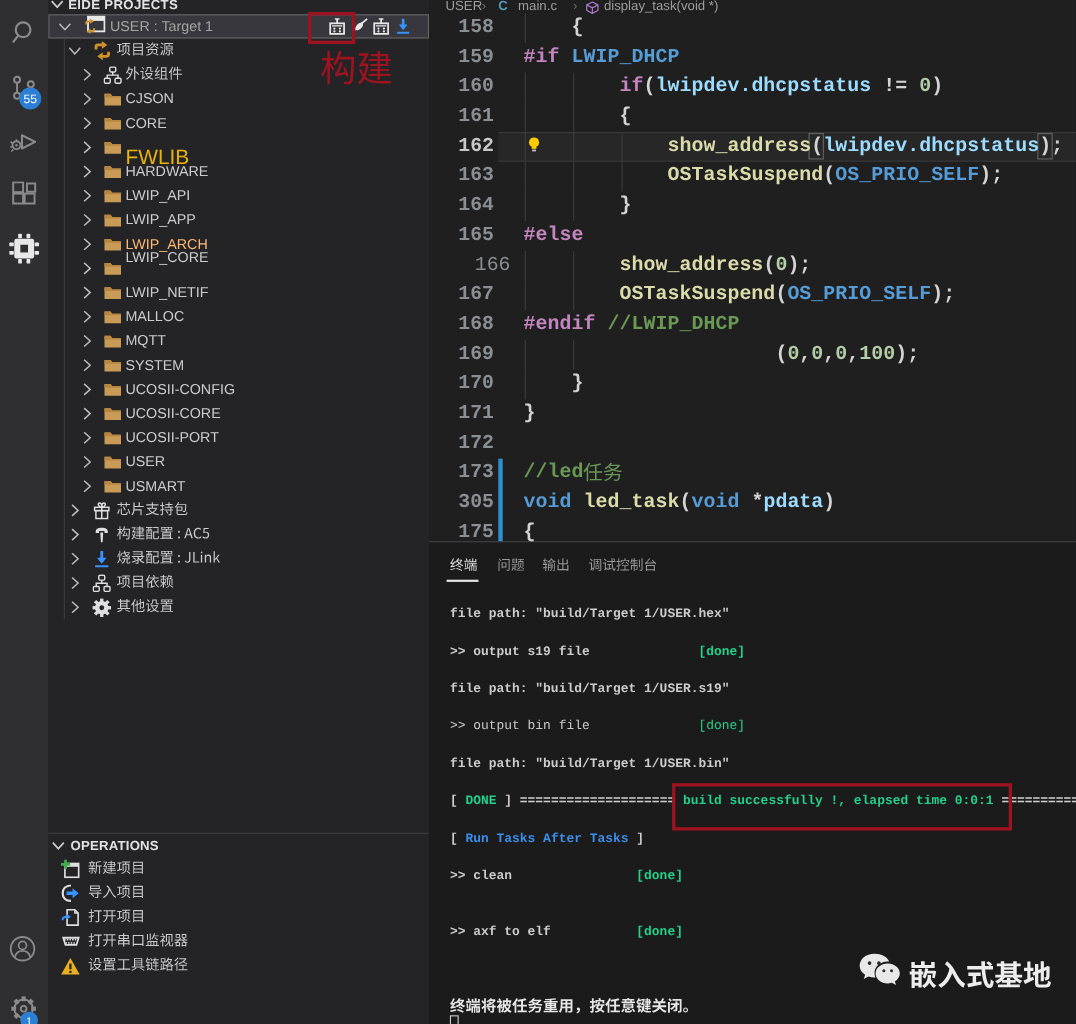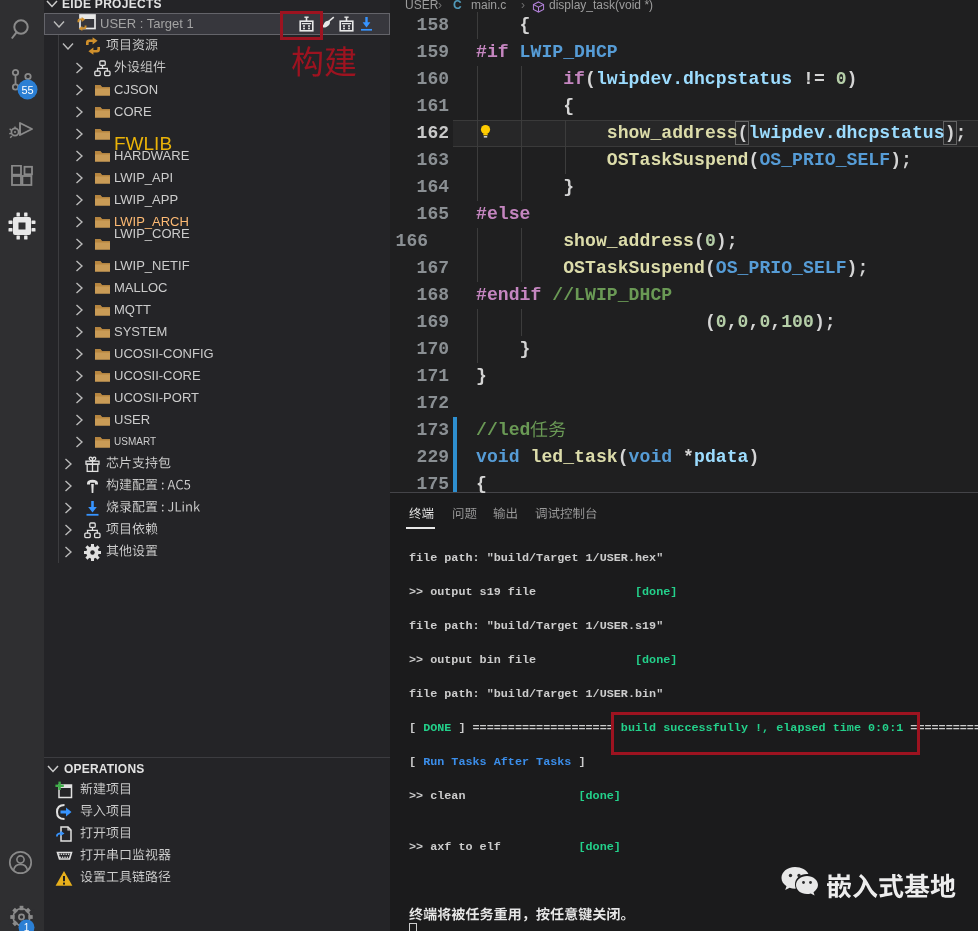--- a/index.html
+++ b/index.html
@@ -273,21 +273,21 @@
         <path d="M1 3.2 h5.4 l1.7 2 h7.9 v1.4 h-15 z" fill="#b8863f"></path>
       </svg></div>
 <div class="abs" style="left:114px;top:409px;height:22px;line-height:22px;font-size:13px;color:#cccccc;z-index:5">USER</div>
 <div style="position:absolute;left:75px;top:436px;z-index:5;line-height:0"><svg width="8" height="12" viewBox="0 0 8 12">
         <path d="M1.5 1 L7 6 L1.5 11" fill="none" stroke="#bbbbbb" stroke-width="1.4"></path>
       </svg></div>
 <div style="position:absolute;left:94px;top:434px;z-index:5;line-height:0"><svg width="17" height="17" viewBox="0 0 17 17">
         <path d="M1 3.2 h5.4 l1.7 2 h7.9 v8.6 h-15 z" fill="#c99b56"></path>
         <path d="M1 3.2 h5.4 l1.7 2 h7.9 v1.4 h-15 z" fill="#b8863f"></path>
       </svg></div>
-<div class="abs" style="left:114px;top:431px;height:22px;line-height:22px;font-size:10px;color:#cccccc;z-index:5">USMART</div>
+<div class="abs" style="left:114px;top:431px;height:22px;line-height:22px;font-size:13px;color:#cccccc;z-index:5">USMART</div>
 <div style="position:absolute;left:64px;top:458px;z-index:5;line-height:0"><svg width="8" height="12" viewBox="0 0 8 12">
         <path d="M1.5 1 L7 6 L1.5 11" fill="none" stroke="#bbbbbb" stroke-width="1.4"></path>
       </svg></div>
 <div style="position:absolute;left:84px;top:456px;z-index:5;line-height:0"><svg width="17" height="17" viewBox="0 0 17 17">
         <g fill="none" stroke="#e0e0e0" stroke-width="1.3">
           <rect x="2" y="5.2" width="13" height="3"></rect>
           <rect x="3.2" y="8.2" width="10.6" height="7.2"></rect>
           <path d="M8.5 5.2 V15.4"></path>
           <path d="M8.5 5 C5 5 4.4 1.2 6.5 1.2 C8.2 1.2 8.5 3.4 8.5 5 C8.5 3.4 8.8 1.2 10.5 1.2 C12.6 1.2 12 5 8.5 5 Z"></path>
         </g>
@@ -489,29 +489,29 @@
 <div class="abs" style="left:521px;top:309px;width:1px;height:27px;background:#3c3c3c;z-index:2"></div>
 <div class="abs" style="left:477px;top:336px;width:1px;height:27px;background:#3c3c3c;z-index:2"></div>
 <div class="abs mono" style="left:390px;top:12px;width:59px;height:27px;line-height:27px;font-size:18px;font-weight:bold;color:#8a8f93;text-align:right;z-index:3">158</div>
 <div class="abs mono" style="left:390px;top:39px;width:59px;height:27px;line-height:27px;font-size:18px;font-weight:bold;color:#8a8f93;text-align:right;z-index:3">159</div>
 <div class="abs mono" style="left:390px;top:66px;width:59px;height:27px;line-height:27px;font-size:18px;font-weight:bold;color:#8a8f93;text-align:right;z-index:3">160</div>
 <div class="abs mono" style="left:390px;top:93px;width:59px;height:27px;line-height:27px;font-size:18px;font-weight:bold;color:#8a8f93;text-align:right;z-index:3">161</div>
 <div class="abs mono" style="left:390px;top:120px;width:59px;height:27px;line-height:27px;font-size:18px;font-weight:bold;color:#c8c8c8;text-align:right;z-index:3">162</div>
 <div class="abs mono" style="left:390px;top:147px;width:59px;height:27px;line-height:27px;font-size:18px;font-weight:bold;color:#8a8f93;text-align:right;z-index:3">163</div>
 <div class="abs mono" style="left:390px;top:174px;width:59px;height:27px;line-height:27px;font-size:18px;font-weight:bold;color:#8a8f93;text-align:right;z-index:3">164</div>
 <div class="abs mono" style="left:390px;top:201px;width:59px;height:27px;line-height:27px;font-size:18px;font-weight:bold;color:#8a8f93;text-align:right;z-index:3">165</div>
-<div class="abs mono" style="left:369px;top:228px;width:59px;height:27px;line-height:27px;font-size:18px;font-weight:bold;color:#8a8f93;text-align:right;z-index:3">166</div>
+<div class="abs mono" style="left:405px;top:228px;width:59px;height:27px;line-height:27px;font-size:18px;font-weight:normal;color:#8a8f93;text-align:right;z-index:3">166</div>
 <div class="abs mono" style="left:390px;top:255px;width:59px;height:27px;line-height:27px;font-size:18px;font-weight:bold;color:#8a8f93;text-align:right;z-index:3">167</div>
 <div class="abs mono" style="left:390px;top:282px;width:59px;height:27px;line-height:27px;font-size:18px;font-weight:bold;color:#8a8f93;text-align:right;z-index:3">168</div>
 <div class="abs mono" style="left:390px;top:309px;width:59px;height:27px;line-height:27px;font-size:18px;font-weight:bold;color:#8a8f93;text-align:right;z-index:3">169</div>
 <div class="abs mono" style="left:390px;top:336px;width:59px;height:27px;line-height:27px;font-size:18px;font-weight:bold;color:#8a8f93;text-align:right;z-index:3">170</div>
 <div class="abs mono" style="left:390px;top:363px;width:59px;height:27px;line-height:27px;font-size:18px;font-weight:bold;color:#8a8f93;text-align:right;z-index:3">171</div>
 <div class="abs mono" style="left:390px;top:390px;width:59px;height:27px;line-height:27px;font-size:18px;font-weight:bold;color:#8a8f93;text-align:right;z-index:3">172</div>
 <div class="abs mono" style="left:390px;top:417px;width:59px;height:27px;line-height:27px;font-size:18px;font-weight:bold;color:#8a8f93;text-align:right;z-index:3">173</div>
-<div class="abs mono" style="left:390px;top:444px;width:59px;height:27px;line-height:27px;font-size:18px;font-weight:bold;color:#8a8f93;text-align:right;z-index:3">229</div>
+<div class="abs mono" style="left:390px;top:444px;width:59px;height:27px;line-height:27px;font-size:18px;font-weight:bold;color:#8a8f93;text-align:right;z-index:3">305</div>
 <div class="abs mono" style="left:390px;top:471px;width:59px;height:27px;line-height:27px;font-size:18px;font-weight:bold;color:#8a8f93;text-align:right;z-index:3">175</div>
 <div class="abs" style="left:453px;top:417px;width:4px;height:75px;background:#2e8fd0;z-index:3"></div>
 <div class="abs" style="left:735px;top:121px;width:14px;height:24px;border:1px solid #646464;z-index:2"></div>
 <div class="abs" style="left:943px;top:121px;width:14px;height:24px;border:1px solid #646464;z-index:2"></div>
 <div style="position:absolute;left:477px;top:123px;z-index:4;line-height:0"><svg width="17" height="17" viewBox="0 0 17 17">
         <circle cx="8.5" cy="6.5" r="4.6" fill="#ffcc00"></circle>
         <rect x="6.3" y="10.6" width="4.4" height="1.7" fill="#ffcc00"></rect>
         <rect x="6.8" y="13" width="3.4" height="1.6" fill="#cccccc"></rect>
       </svg></div>
 <div class="abs mono" style="left:519.6px;top:12px;height:27px;line-height:27px;font-size:18.1px;font-weight:bold;letter-spacing:0.04px;color:#D4D4D4;z-index:3;white-space:pre">{</div>
@@ -581,21 +581,21 @@
       </svg></div>
 <div style="position:absolute;left:493px;top:507px;z-index:5;line-height:0"><svg width="26" height="14" viewBox="0 0 26 14">
         <path d="M9.2 5.4V9.9H9.9V5.4ZM10.8 4.9V10.9C10.8 11.1 10.7 11.1 10.6 11.1C10.4 11.1 9.9 11.1 9.3 11.1C9.5 11.3 9.6 11.7 9.6 11.9C10.3 11.9 10.8 11.9 11.1 11.8C11.4 11.6 11.5 11.4 11.5 10.9V4.9ZM0.9 6.9C1.0 6.8 1.4 6.7 1.8 6.7H2.7V8.4C1.9 8.6 1.1 8.8 0.5 8.9L0.7 9.8L2.7 9.3V12.0H3.6V9.1L4.6 8.8L4.5 8.0L3.6 8.2V6.7H4.6V5.8H3.6V3.9H2.7V5.8H1.7C2.0 5.0 2.3 3.9 2.5 2.8H4.6V2.0H2.7C2.8 1.5 2.9 1.1 3.0 0.7L2.1 0.5C2.0 1.0 2.0 1.5 1.9 2.0H0.6V2.8H1.7C1.5 3.9 1.2 4.7 1.1 5.1C1.0 5.6 0.8 6.0 0.6 6.1C0.7 6.3 0.8 6.7 0.9 6.9ZM8.2 0.5C7.4 1.8 5.9 3.0 4.4 3.7C4.6 3.9 4.8 4.2 5.0 4.4C5.3 4.2 5.6 4.0 6.0 3.8V4.3H10.6V3.7C10.9 3.9 11.2 4.1 11.6 4.3C11.7 4.0 12.0 3.7 12.2 3.5C10.9 3.0 9.7 2.3 8.7 1.2L9.0 0.8ZM6.3 3.6C7.0 3.1 7.7 2.5 8.2 1.8C8.9 2.5 9.6 3.1 10.3 3.6ZM7.7 5.9V6.9H6.0V5.9ZM5.2 5.2V11.9H6.0V9.4H7.7V11.0C7.7 11.1 7.7 11.2 7.6 11.2C7.4 11.2 7.1 11.2 6.7 11.2C6.8 11.4 6.9 11.7 7.0 11.9C7.5 11.9 7.9 11.9 8.1 11.8C8.4 11.7 8.5 11.4 8.5 11.0V5.2ZM6.0 7.6H7.7V8.7H6.0Z M13.8 6.7V11.3H22.7V12.0H23.7V6.7H22.7V10.3H19.2V5.9H23.2V1.6H22.2V5.0H19.2V0.5H18.2V5.0H15.3V1.6H14.4V5.9H18.2V10.3H14.8V6.7Z" fill="#9a9a9a"></path>
       </svg></div>
 <div style="position:absolute;left:535px;top:507px;z-index:5;line-height:0"><svg width="63" height="14" viewBox="0 0 63 14">
         <path d="M1.3 1.3C2.0 1.9 2.8 2.8 3.2 3.3L3.9 2.7C3.5 2.1 2.6 1.3 1.9 0.8ZM0.5 4.4V5.3H2.3V9.7C2.3 10.3 1.9 10.8 1.6 11.0C1.8 11.2 2.1 11.5 2.2 11.7C2.4 11.4 2.7 11.2 4.3 9.9C4.1 10.4 3.9 11.0 3.5 11.5C3.7 11.6 4.1 11.8 4.2 12.0C5.5 10.3 5.6 7.7 5.6 5.7V1.9H10.7V10.9C10.7 11.1 10.6 11.1 10.5 11.1C10.3 11.1 9.7 11.1 9.0 11.1C9.2 11.3 9.3 11.7 9.3 12.0C10.2 12.0 10.8 11.9 11.1 11.8C11.4 11.7 11.6 11.4 11.6 10.9V1.1H4.8V5.7C4.8 6.9 4.8 8.3 4.4 9.6C4.3 9.4 4.2 9.1 4.1 8.9L3.2 9.7V4.4ZM7.8 2.3V3.3H6.4V4.0H7.8V5.3H6.1V6.0H10.2V5.3H8.5V4.0H9.9V3.3H8.5V2.3ZM6.4 7.1V10.6H7.1V10.0H9.8V7.1ZM7.1 7.8H9.0V9.3H7.1Z M14.0 1.3C14.6 1.9 15.4 2.7 15.8 3.2L16.5 2.5C16.1 2.0 15.3 1.3 14.6 0.7ZM22.2 1.0C22.7 1.6 23.3 2.4 23.6 2.9L24.2 2.4C24.0 1.9 23.4 1.2 22.9 0.6ZM13.1 4.4V5.3H14.9V9.8C14.9 10.4 14.5 10.7 14.3 10.9C14.4 11.1 14.7 11.4 14.7 11.7C14.9 11.4 15.3 11.2 17.4 9.8C17.3 9.6 17.2 9.2 17.1 9.0L15.8 9.9V4.4ZM20.9 0.6 21.0 3.1H16.8V4.0H21.0C21.2 8.7 21.8 11.9 23.4 12.0C23.8 12.0 24.3 11.4 24.6 9.3C24.4 9.2 24.0 9.0 23.8 8.8C23.8 10.0 23.6 10.7 23.4 10.7C22.6 10.7 22.1 7.9 21.9 4.0H24.5V3.1H21.9C21.9 2.3 21.8 1.4 21.8 0.6ZM17.0 10.2 17.3 11.1C18.3 10.8 19.7 10.4 21.0 10.0L20.9 9.2L19.4 9.6V6.7H20.6V5.8H17.2V6.7H18.5V9.8Z M33.7 4.1C34.5 4.8 35.5 5.8 36.0 6.4L36.7 5.8C36.1 5.2 35.0 4.2 34.3 3.6ZM32.0 3.6C31.4 4.4 30.5 5.2 29.6 5.8C29.8 6.0 30.1 6.3 30.2 6.5C31.1 5.9 32.1 4.9 32.8 3.9ZM27.1 0.5V2.9H25.5V3.8H27.1V6.8C26.4 7.0 25.9 7.2 25.4 7.3L25.6 8.3L27.1 7.7V10.8C27.1 11.0 27.0 11.0 26.8 11.0C26.7 11.0 26.2 11.0 25.7 11.0C25.8 11.3 25.9 11.7 25.9 11.9C26.7 11.9 27.2 11.9 27.5 11.7C27.8 11.6 27.9 11.3 27.9 10.8V7.4L29.3 6.9L29.1 6.1L27.9 6.5V3.8H29.2V2.9H27.9V0.5ZM29.1 10.8V11.6H37.0V10.8H33.6V7.6H36.2V6.8H30.2V7.6H32.7V10.8ZM32.4 0.7C32.5 1.1 32.7 1.6 32.9 2.0H29.6V4.2H30.4V2.8H36.0V4.1H36.9V2.0H33.9C33.8 1.6 33.5 1.0 33.2 0.5Z M46.0 1.7V8.6H46.8V1.7ZM48.2 0.6V10.7C48.2 10.9 48.1 11.0 47.9 11.0C47.7 11.0 47.0 11.0 46.2 11.0C46.4 11.2 46.5 11.7 46.6 11.9C47.5 11.9 48.2 11.9 48.6 11.8C49.0 11.6 49.1 11.3 49.1 10.7V0.6ZM39.3 0.8C39.0 2.0 38.6 3.3 38.0 4.1C38.2 4.2 38.7 4.3 38.9 4.4C39.1 4.1 39.3 3.6 39.5 3.2H41.1V4.5H38.1V5.3H41.1V6.6H38.6V11.0H39.5V7.5H41.1V12.0H42.0V7.5H43.8V10.0C43.8 10.2 43.7 10.2 43.6 10.2C43.4 10.2 43.0 10.2 42.5 10.2C42.6 10.4 42.7 10.8 42.8 11.0C43.5 11.0 43.9 11.0 44.2 10.9C44.5 10.7 44.6 10.5 44.6 10.1V6.6H42.0V5.3H45.0V4.5H42.0V3.2H44.6V2.3H42.0V0.5H41.1V2.3H39.8C39.9 1.9 40.0 1.4 40.1 1.0Z M52.2 6.7V12.0H53.2V11.3H59.3V12.0H60.3V6.7ZM53.2 10.4V7.6H59.3V10.4ZM51.6 5.7C52.1 5.5 52.8 5.5 60.0 5.1C60.3 5.5 60.6 5.8 60.8 6.1L61.6 5.6C60.9 4.5 59.5 3.0 58.2 1.9L57.5 2.4C58.1 2.9 58.7 3.6 59.3 4.2L52.9 4.5C54.0 3.5 55.1 2.2 56.1 0.9L55.2 0.4C54.2 2.0 52.7 3.6 52.3 4.0C51.9 4.4 51.5 4.7 51.3 4.8C51.4 5.0 51.5 5.5 51.6 5.7Z" fill="#9a9a9a"></path>
       </svg></div>
 <div class="abs mono" style="left:409px;top:549.5px;height:17px;line-height:17px;font-size:11.75px;font-weight:bold;letter-spacing:0.01px;color:#cccccc;z-index:3;white-space:pre"><span style="color:#cccccc">file path: "build/Target 1/USER.hex"</span></div>
 <div class="abs mono" style="left:409px;top:583.5px;height:17px;line-height:17px;font-size:11.75px;font-weight:bold;letter-spacing:0.01px;color:#cccccc;z-index:3;white-space:pre"><span style="color:#cccccc">&gt;&gt; output s19 file              </span><span style="color:#23d18b">[done]</span></div>
 <div class="abs mono" style="left:409px;top:617.5px;height:17px;line-height:17px;font-size:11.75px;font-weight:bold;letter-spacing:0.01px;color:#cccccc;z-index:3;white-space:pre"><span style="color:#cccccc">file path: "build/Target 1/USER.s19"</span></div>
-<div class="abs mono" style="left:409px;top:651.5px;height:17px;line-height:17px;font-size:11.75px;font-weight:bold;letter-spacing:0.01px;color:#cccccc;z-index:3;white-space:pre"><span style="color:#cccccc">&gt;&gt; output bin file              </span><span style="color:#23d18b">[done]</span></div>
+<div class="abs mono" style="left:409px;top:651.5px;height:17px;line-height:17px;font-size:11.75px;font-weight:normal;letter-spacing:0.01px;color:#cccccc;z-index:3;white-space:pre"><span style="color:#cccccc">&gt;&gt; output bin file              </span><span style="color:#23d18b">[done]</span></div>
 <div class="abs mono" style="left:409px;top:685.5px;height:17px;line-height:17px;font-size:11.75px;font-weight:bold;letter-spacing:0.01px;color:#cccccc;z-index:3;white-space:pre"><span style="color:#cccccc">file path: "build/Target 1/USER.bin"</span></div>
 <div class="abs mono" style="left:409px;top:719.5px;height:17px;line-height:17px;font-size:11.75px;font-weight:bold;letter-spacing:0.01px;color:#cccccc;z-index:3;white-space:pre"><span style="color:#cccccc">[ </span><span style="color:#23d18b">DONE</span><span style="color:#cccccc"> ] </span><span style="color:#cccccc">==================== </span><span style="color:#23d18b">build successfully !, elapsed time 0:0:1</span><span style="color:#cccccc"> ============</span></div>
 <div class="abs mono" style="left:409px;top:753.5px;height:17px;line-height:17px;font-size:11.75px;font-weight:bold;letter-spacing:0.01px;color:#cccccc;z-index:3;white-space:pre"><span style="color:#cccccc">[ </span><span style="color:#3b8eea">Run Tasks After Tasks</span><span style="color:#cccccc"> ]</span></div>
 <div class="abs mono" style="left:409px;top:787.5px;height:17px;line-height:17px;font-size:11.75px;font-weight:bold;letter-spacing:0.01px;color:#cccccc;z-index:3;white-space:pre"><span style="color:#cccccc">&gt;&gt; clean                </span><span style="color:#23d18b">[done]</span></div>
 <div class="abs mono" style="left:409px;top:838.5px;height:17px;line-height:17px;font-size:11.75px;font-weight:bold;letter-spacing:0.01px;color:#cccccc;z-index:3;white-space:pre"><span style="color:#cccccc">&gt;&gt; axf to elf           </span><span style="color:#23d18b">[done]</span></div>
 <div style="position:absolute;left:409px;top:907px;z-index:3;line-height:0"><svg width="226" height="16" viewBox="0 0 226 16">
         <path d="M0.4 11.4 0.6 13.0C2.1 12.7 4.0 12.3 5.8 11.9L5.6 10.4C3.7 10.8 1.7 11.2 0.4 11.4ZM7.8 9.0C8.9 9.4 10.2 10.1 10.9 10.6L11.9 9.4C11.1 8.9 9.8 8.3 8.8 7.9ZM6.3 11.4C8.1 11.9 10.4 12.9 11.7 13.6L12.7 12.3C11.4 11.6 9.1 10.7 7.2 10.2ZM8.0 0.4C7.5 1.6 6.7 2.9 5.4 4.0L4.4 3.4C4.1 3.9 3.8 4.4 3.6 4.8L2.4 4.9C3.2 3.8 4.0 2.4 4.5 1.0L2.9 0.4C2.4 2.0 1.4 3.7 1.1 4.2C0.8 4.6 0.6 4.9 0.3 5.0C0.5 5.4 0.7 6.2 0.8 6.6C1.0 6.5 1.4 6.4 2.6 6.2C2.2 6.9 1.7 7.4 1.5 7.6C1.1 8.1 0.8 8.4 0.4 8.5C0.6 8.9 0.8 9.7 0.9 10.0C1.3 9.8 1.9 9.7 5.4 9.1C5.3 8.8 5.3 8.1 5.3 7.7L3.1 8.0C3.9 7.0 4.8 5.8 5.5 4.7C5.8 4.9 6.1 5.2 6.3 5.5C6.7 5.1 7.1 4.8 7.4 4.4C7.7 4.8 8.1 5.3 8.5 5.7C7.5 6.4 6.4 7.0 5.2 7.4C5.5 7.7 6.0 8.4 6.2 8.7C7.4 8.3 8.6 7.6 9.6 6.8C10.6 7.6 11.7 8.3 12.8 8.7C13.1 8.3 13.6 7.6 13.9 7.3C12.8 7.0 11.8 6.4 10.8 5.7C11.8 4.8 12.5 3.6 13.1 2.3L12.0 1.7L11.8 1.8H9.2C9.4 1.4 9.6 1.1 9.8 0.7ZM10.8 3.2C10.5 3.8 10.1 4.3 9.6 4.7C9.2 4.2 8.8 3.7 8.4 3.2Z M15.0 5.2C15.2 6.7 15.4 8.6 15.4 9.9L16.8 9.7C16.7 8.4 16.5 6.5 16.3 5.0ZM19.6 7.8V13.7H21.1V9.2H21.9V13.6H23.1V9.2H23.9V13.6H25.2V12.5C25.3 12.9 25.5 13.4 25.5 13.7C26.1 13.7 26.6 13.7 27.0 13.5C27.3 13.2 27.4 12.9 27.4 12.3V7.8H24.0L24.3 6.9H27.7V5.4H19.3V6.9H22.4L22.3 7.8ZM25.2 9.2H25.9V12.2C25.9 12.4 25.9 12.4 25.8 12.4L25.2 12.4ZM19.8 1.1V4.7H27.2V1.1H25.6V3.3H24.3V0.5H22.6V3.3H21.4V1.1ZM16.0 1.0C16.3 1.6 16.6 2.3 16.8 2.9H14.7V4.5H19.4V2.9H17.3L18.3 2.6C18.1 2.0 17.7 1.2 17.4 0.6ZM17.8 4.9C17.7 6.5 17.4 8.7 17.1 10.2C16.1 10.4 15.2 10.6 14.5 10.7L14.9 12.4C16.2 12.1 17.9 11.7 19.5 11.3L19.3 9.7L18.4 9.9C18.7 8.5 19.0 6.7 19.2 5.1Z M35.1 4.1C35.5 4.4 35.9 4.8 36.1 5.1C35.2 5.5 34.2 5.8 33.1 6.0C33.4 6.3 33.8 6.9 33.9 7.3H33.2V8.8H35.2L33.9 9.5C34.6 10.3 35.3 11.3 35.6 12.0L37.0 11.2C36.7 10.5 36.0 9.5 35.3 8.8H38.5V11.8C38.5 12.0 38.5 12.1 38.2 12.1C38.0 12.1 37.2 12.1 36.5 12.1C36.7 12.5 36.9 13.2 37.0 13.6C38.1 13.6 38.9 13.6 39.5 13.4C40.0 13.1 40.2 12.7 40.2 11.9V8.8H41.7V7.3H40.2V5.9H38.5V7.3H34.2C37.4 6.5 40.4 5.0 41.7 2.0L40.6 1.5L40.3 1.5H37.9C38.1 1.3 38.3 1.1 38.5 0.9L36.7 0.4C36.0 1.5 34.5 2.6 33.0 3.2C33.3 3.5 33.9 4.0 34.1 4.3C34.9 3.9 35.7 3.4 36.4 2.9H39.3C38.8 3.5 38.2 4.0 37.5 4.4C37.2 4.1 36.8 3.6 36.4 3.3ZM28.6 3.3C29.2 4.0 30.0 4.9 30.3 5.6L31.1 4.9V7.2C30.1 8.0 29.2 8.7 28.6 9.1L29.4 10.6C30.0 10.1 30.5 9.7 31.1 9.2V13.7H32.7V0.4H31.1V3.8C30.7 3.3 30.2 2.8 29.8 2.4Z M44.0 1.1C44.4 1.6 44.8 2.3 45.0 2.8H42.8V4.3H45.6C44.9 5.9 43.7 7.4 42.5 8.3C42.8 8.6 43.1 9.5 43.2 9.9C43.6 9.6 44.0 9.2 44.4 8.7V13.7H46.0V8.5C46.4 9.1 46.8 9.7 47.0 10.1L47.9 8.7L46.9 7.7C47.2 7.3 47.7 6.9 48.1 6.5L47.2 5.6C46.9 6.0 46.5 6.5 46.2 6.9L46.0 6.7V6.5C46.6 5.5 47.1 4.5 47.5 3.4L46.7 2.7L46.4 2.8H45.6L46.5 2.3C46.2 1.8 45.7 1.0 45.3 0.4ZM48.1 2.3V6.1C48.1 8.1 48.0 10.7 46.4 12.5C46.8 12.7 47.4 13.3 47.7 13.6C49.0 12.1 49.4 9.9 49.6 7.9C50.0 9.0 50.5 10.0 51.2 10.8C50.4 11.5 49.5 12.0 48.5 12.3C48.9 12.6 49.3 13.2 49.4 13.6C50.5 13.2 51.4 12.7 52.3 12.0C53.0 12.7 54.0 13.2 55.1 13.6C55.3 13.2 55.8 12.5 56.1 12.2C55.1 11.9 54.2 11.4 53.4 10.8C54.4 9.6 55.1 8.1 55.5 6.2L54.5 5.8L54.2 5.9H52.7V3.9H54.0C53.9 4.4 53.7 4.9 53.6 5.3L55.0 5.6C55.4 4.8 55.7 3.6 56.0 2.5L54.8 2.3L54.5 2.3H52.7V0.4H51.1V2.3ZM51.1 3.9V5.9H49.7V3.9ZM53.6 7.3C53.3 8.2 52.8 9.0 52.3 9.7C51.7 9.0 51.2 8.2 50.9 7.3Z M60.2 0.5C59.4 2.6 58.0 4.6 56.6 5.9C56.9 6.4 57.4 7.3 57.6 7.7C58.0 7.3 58.4 6.9 58.8 6.4V13.6H60.4V3.9C60.8 3.3 61.0 2.7 61.3 2.2C61.5 2.6 61.7 3.2 61.8 3.6C62.7 3.5 63.7 3.3 64.7 3.2V6.3H60.9V8.0H64.7V11.6H61.5V13.2H69.9V11.6H66.5V8.0H70.0V6.3H66.5V2.9C67.6 2.6 68.7 2.4 69.7 2.1L68.4 0.6C66.7 1.3 63.9 1.8 61.3 2.1C61.5 1.7 61.7 1.4 61.8 1.0Z M76.4 7.1C76.3 7.5 76.3 7.9 76.2 8.3H72.1V9.7H75.5C74.7 11.1 73.3 11.8 71.2 12.3C71.5 12.6 72.0 13.3 72.2 13.6C74.8 12.9 76.4 11.8 77.4 9.7H81.2C81.0 11.0 80.7 11.7 80.4 12.0C80.2 12.1 80.0 12.1 79.7 12.1C79.3 12.1 78.3 12.1 77.4 12.0C77.6 12.4 77.9 13.0 77.9 13.5C78.8 13.5 79.7 13.5 80.3 13.5C80.9 13.5 81.4 13.4 81.8 13.0C82.3 12.5 82.6 11.4 83.0 9.0C83.0 8.7 83.0 8.3 83.0 8.3H77.9C78.0 7.9 78.1 7.6 78.1 7.2ZM80.4 3.2C79.7 3.8 78.7 4.3 77.5 4.7C76.6 4.3 75.8 3.9 75.2 3.3L75.3 3.2ZM75.6 0.4C74.9 1.6 73.5 2.9 71.5 3.8C71.9 4.1 72.3 4.7 72.5 5.1C73.1 4.8 73.6 4.5 74.1 4.1C74.6 4.6 75.1 5.0 75.6 5.3C74.2 5.7 72.6 5.9 71.1 6.0C71.4 6.4 71.6 7.1 71.8 7.5C73.8 7.3 75.8 6.9 77.6 6.2C79.2 6.9 81.1 7.2 83.3 7.3C83.5 6.9 83.9 6.2 84.2 5.9C82.6 5.8 81.0 5.6 79.7 5.3C81.2 4.6 82.4 3.6 83.2 2.4L82.2 1.7L81.9 1.8H76.6C76.9 1.5 77.1 1.1 77.3 0.8Z M86.8 4.8V9.3H90.7V9.9H86.3V11.2H90.7V11.9H85.2V13.3H98.1V11.9H92.4V11.2H97.2V9.9H92.4V9.3H96.6V4.8H92.4V4.3H98.0V2.9H92.4V2.2C94.0 2.1 95.5 1.9 96.7 1.7L95.9 0.4C93.5 0.8 89.7 1.1 86.4 1.1C86.5 1.5 86.7 2.0 86.7 2.4C88.0 2.4 89.4 2.4 90.7 2.3V2.9H85.3V4.3H90.7V4.8ZM88.4 7.5H90.7V8.2H88.4ZM92.4 7.5H94.9V8.2H92.4ZM88.4 5.9H90.7V6.5H88.4ZM92.4 5.9H94.9V6.5H92.4Z M100.7 1.4V6.4C100.7 8.4 100.6 10.9 99.0 12.6C99.4 12.9 100.1 13.4 100.4 13.7C101.4 12.6 101.9 11.1 102.1 9.5H105.0V13.5H106.8V9.5H109.7V11.7C109.7 11.9 109.6 12.0 109.4 12.0C109.1 12.0 108.2 12.0 107.4 12.0C107.6 12.4 107.9 13.1 107.9 13.6C109.2 13.6 110.1 13.6 110.6 13.3C111.2 13.0 111.4 12.6 111.4 11.7V1.4ZM102.4 3.0H105.0V4.6H102.4ZM109.7 3.0V4.6H106.8V3.0ZM102.4 6.2H105.0V8.0H102.3C102.4 7.4 102.4 6.9 102.4 6.4ZM109.7 6.2V8.0H106.8V6.2Z M115.5 14.4C117.3 13.8 118.3 12.5 118.3 10.9C118.3 9.7 117.8 9.0 116.8 9.0C116.0 9.0 115.4 9.5 115.4 10.3C115.4 11.1 116.0 11.5 116.7 11.5L116.9 11.5C116.8 12.3 116.2 12.9 115.1 13.2Z M137.5 7.4C137.3 8.4 137.0 9.2 136.4 9.9L134.8 9.1C135.0 8.5 135.3 8.0 135.5 7.4ZM129.1 0.4V3.1H127.4V4.7H129.1V7.7C128.4 7.9 127.7 8.0 127.2 8.1L127.5 9.8L129.1 9.3V11.9C129.1 12.1 129.0 12.2 128.8 12.2C128.6 12.2 128.1 12.2 127.5 12.1C127.7 12.6 127.9 13.2 128.0 13.7C129.0 13.7 129.6 13.6 130.1 13.4C130.6 13.1 130.7 12.7 130.7 11.9V8.8L132.3 8.4L132.1 7.4H133.7C133.3 8.2 132.9 9.0 132.6 9.6C133.4 10.1 134.3 10.5 135.2 11.1C134.4 11.6 133.2 12.0 131.8 12.3C132.1 12.6 132.5 13.3 132.6 13.7C134.4 13.3 135.7 12.7 136.8 11.9C137.8 12.6 138.7 13.2 139.4 13.7L140.6 12.4C139.9 11.9 139.0 11.3 137.9 10.7C138.6 9.9 139.0 8.8 139.3 7.4H140.5V5.9H136.1C136.3 5.3 136.4 4.8 136.6 4.2L134.9 4.0C134.7 4.6 134.5 5.2 134.3 5.9H131.8V6.9L130.7 7.2V4.7H132.0V3.1H130.7V0.4ZM132.3 2.1V5.1H133.9V3.5H138.7V5.1H140.4V2.1H137.2C137.1 1.5 136.9 0.9 136.8 0.3L135.0 0.6C135.2 1.0 135.3 1.6 135.4 2.1Z M144.8 0.5C144.0 2.6 142.6 4.6 141.2 5.9C141.5 6.4 142.0 7.3 142.2 7.7C142.6 7.3 143.0 6.9 143.4 6.4V13.6H145.0V3.9C145.4 3.3 145.6 2.7 145.9 2.2C146.1 2.6 146.3 3.2 146.4 3.6C147.3 3.5 148.3 3.3 149.3 3.2V6.3H145.5V8.0H149.3V11.6H146.1V13.2H154.5V11.6H151.1V8.0H154.6V6.3H151.1V2.9C152.2 2.6 153.3 2.4 154.3 2.1L153.0 0.6C151.3 1.3 148.5 1.8 145.9 2.1C146.1 1.7 146.3 1.4 146.4 1.0Z M159.1 10.3V11.8C159.1 13.1 159.6 13.5 161.3 13.5C161.7 13.5 163.2 13.5 163.6 13.5C165.0 13.5 165.4 13.1 165.6 11.5C165.2 11.4 164.5 11.2 164.2 11.0C164.1 12.0 164.0 12.2 163.5 12.2C163.1 12.2 161.8 12.2 161.5 12.2C160.9 12.2 160.8 12.1 160.8 11.7V10.3ZM165.4 10.5C166.0 11.3 166.7 12.4 167.0 13.1L168.5 12.5C168.1 11.7 167.4 10.7 166.7 10.0ZM157.4 10.1C157.0 10.9 156.4 11.9 155.6 12.5L157.0 13.3C157.8 12.6 158.4 11.6 158.8 10.7ZM159.2 8.0H165.1V8.6H159.2ZM159.2 6.4H165.1V7.0H159.2ZM157.6 5.3V9.7H161.2L160.7 10.2C161.4 10.6 162.4 11.2 162.9 11.6L163.9 10.6C163.6 10.3 163.0 9.9 162.4 9.7H166.8V5.3ZM160.3 2.5H164.0C163.9 2.8 163.7 3.2 163.6 3.5H160.7C160.6 3.2 160.5 2.8 160.3 2.5ZM161.1 0.6 161.3 1.2H156.7V2.5H159.8L158.7 2.7C158.8 3.0 158.9 3.2 159.0 3.5H156.0V4.8H168.3V3.5H165.3L165.8 2.7L164.6 2.5H167.6V1.2H163.2C163.0 0.9 162.9 0.5 162.7 0.3Z M174.1 1.1V2.6H175.5C175.2 3.7 174.8 4.5 174.6 4.8C174.4 5.2 174.2 5.5 173.9 5.7V4.4H170.9C171.2 4.1 171.4 3.7 171.6 3.3H173.9V1.7H172.3C172.5 1.4 172.6 1.1 172.7 0.8L171.2 0.4C170.9 1.7 170.2 2.9 169.4 3.8C169.7 4.1 170.2 4.8 170.3 5.1L170.4 5.1V5.9H171.3V7.2H169.9V8.8H171.3V10.9C171.3 11.6 170.8 12.2 170.5 12.4C170.8 12.6 171.2 13.3 171.4 13.6C171.6 13.3 172.0 12.9 174.2 11.3C174.1 11.0 173.9 10.4 173.8 10.0L172.6 10.8V8.8H174.0V8.2C174.3 9.2 174.6 9.9 174.9 10.6C174.5 11.5 174.0 12.2 173.3 12.6C173.6 12.9 173.9 13.5 174.1 13.8C174.8 13.3 175.3 12.7 175.8 11.8C177.0 13.1 178.5 13.4 180.3 13.4H182.5C182.6 13.0 182.8 12.4 183.0 12.1C182.4 12.1 180.8 12.1 180.4 12.1C178.8 12.1 177.4 11.8 176.4 10.5C176.8 9.2 177.0 7.4 177.1 5.3L176.3 5.2L176.1 5.2H175.8C176.3 4.1 176.9 2.8 177.3 1.5L176.4 0.9L175.9 1.1ZM174.4 6.9C174.4 6.8 174.4 6.7 174.6 6.6H175.8C175.7 7.4 175.6 8.2 175.4 8.8C175.3 8.5 175.2 8.1 175.1 7.6L174.0 8.0V7.2H172.6V5.9H173.8C174.0 6.1 174.3 6.6 174.4 6.9ZM177.5 1.4V2.6H178.8V3.3H177.0V4.5H178.8V5.3H177.5V6.4H178.8V7.1H177.4V8.4H178.8V9.1H177.1V10.4H178.8V11.7H180.1V10.4H182.5V9.1H180.1V8.4H182.2V7.1H180.1V6.4H182.1V4.5H182.9V3.3H182.1V1.4H180.1V0.5H178.8V1.4ZM180.1 4.5H180.9V5.3H180.1ZM180.1 3.3V2.6H180.9V3.3Z M186.2 1.2C186.6 1.8 187.1 2.6 187.4 3.3H185.1V5.0H189.5V6.8V6.9H184.1V8.6H189.1C188.6 9.9 187.1 11.2 183.7 12.1C184.2 12.5 184.7 13.3 185.0 13.7C188.2 12.7 189.9 11.3 190.7 9.9C191.9 11.7 193.6 12.9 195.9 13.6C196.2 13.1 196.7 12.3 197.1 11.9C194.7 11.4 192.9 10.2 191.8 8.6H196.6V6.9H191.5V6.8V5.0H195.9V3.3H193.5C194.0 2.6 194.4 1.8 194.9 1.0L193.0 0.4C192.7 1.3 192.2 2.5 191.6 3.3H188.2L189.1 2.8C188.8 2.1 188.2 1.2 187.6 0.5Z M198.3 3.8V13.6H200.0V3.8ZM198.6 1.3C199.2 2.0 200.0 2.9 200.3 3.6L201.7 2.6C201.4 2.0 200.5 1.1 199.9 0.5ZM205.0 3.2V5.0H200.8V6.7H204.0C203.1 7.9 201.7 9.1 200.1 9.9C200.5 10.1 201.0 10.8 201.3 11.1C202.7 10.3 204.0 9.2 205.0 7.9V10.6C205.0 10.8 205.0 10.9 204.7 10.9C204.5 10.9 203.7 10.9 202.9 10.9C203.2 11.3 203.4 12.0 203.5 12.5C204.6 12.5 205.5 12.5 206.0 12.2C206.6 12.0 206.8 11.5 206.8 10.7V6.7H208.4V5.0H206.8V3.2ZM202.3 1.1V2.7H209.0V11.8C209.0 12.0 208.9 12.1 208.7 12.1C208.5 12.1 207.8 12.1 207.2 12.1C207.4 12.5 207.7 13.2 207.7 13.6C208.8 13.6 209.5 13.6 210.0 13.3C210.5 13.1 210.6 12.7 210.6 11.9V1.1Z M214.2 8.9C213.0 8.9 212.0 9.9 212.0 11.2C212.0 12.5 213.0 13.5 214.2 13.5C215.5 13.5 216.5 12.5 216.5 11.2C216.5 9.9 215.5 8.9 214.2 8.9ZM214.2 12.5C213.5 12.5 213.0 11.9 213.0 11.2C213.0 10.5 213.5 9.9 214.2 9.9C214.9 9.9 215.5 10.5 215.5 11.2C215.5 11.9 214.9 12.5 214.2 12.5Z" fill="#e6e6e6"></path>
       </svg></div>
 <div class="abs" style="left:409px;top:923px;width:8px;height:12px;border:1px solid #cccccc;z-index:3"></div>
 <div class="abs" style="left:611px;top:712px;width:309px;height:43px;border:3px solid #9d1320;z-index:9"></div>

